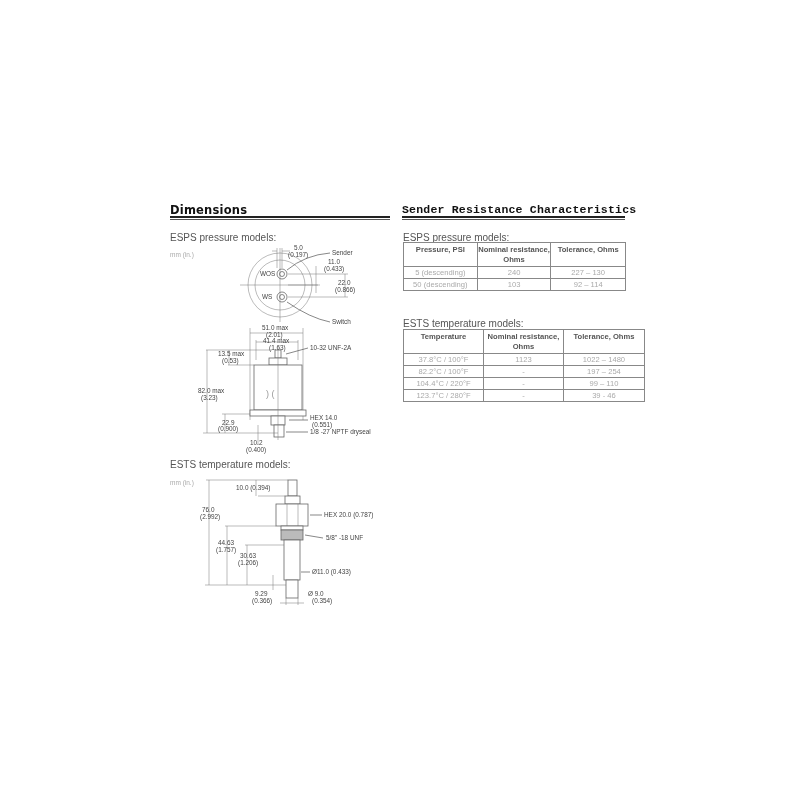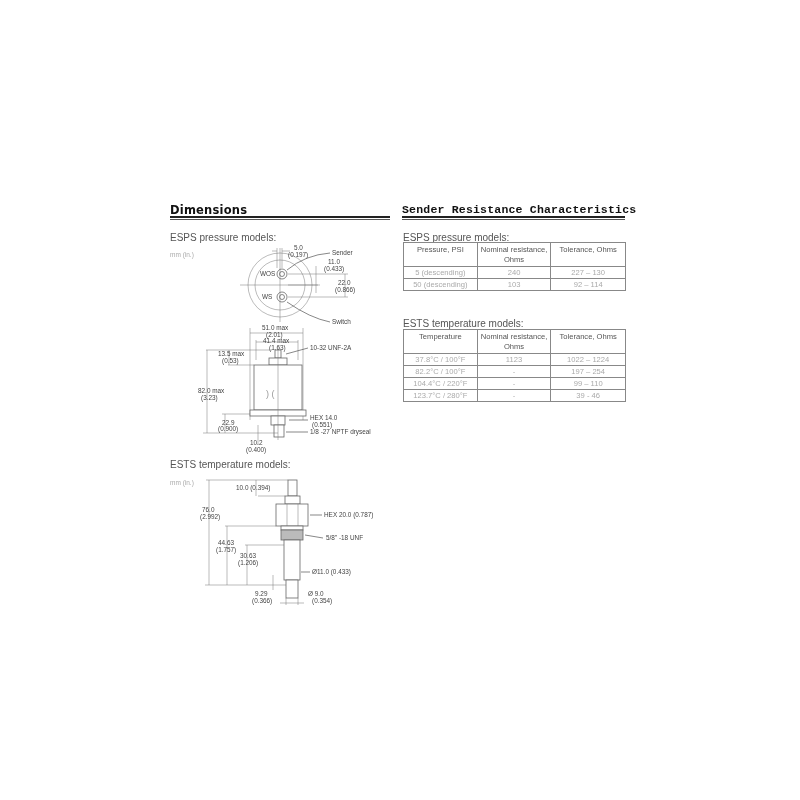--- a/index.html
+++ b/index.html
@@ -10,21 +10,21 @@
                    font-weight: bold; font-size: 11.5px; color: #111; letter-spacing: 0.2px; }
   .rule { position: absolute; top: 216px; height: 4px; }
   .rule::before { content: ""; position: absolute; left: 0; right: 0; top: 0; height: 2px; background: #222; }
   .rule::after  { content: ""; position: absolute; left: 0; right: 0; top: 3px; height: 1px; background: #555; }
 
   .sub { position: absolute; font-size: 10px; color: #555; }
   .unit { position: absolute; font-size: 6.5px; color: #aaa; }
 
   table.res { position: absolute; border-collapse: collapse; font-size: 7.6px; }
   table.res th, table.res td { border: 1px solid #888; text-align: center; padding: 0; }
-  table.res th { font-weight: normal; color: #555; vertical-align: top; padding-top: 2px; line-height: 10px; }
+  table.res th { font-weight: bold; color: #555; vertical-align: top; padding-top: 2px; line-height: 10px; }
   table.res td { color: #aaa; height: 11px; line-height: 10px; }
 
   svg.dwg { position: absolute; left: 0; top: 0; }
   svg.dwg text { font-family: "Liberation Sans", sans-serif; font-size: 6.4px; fill: #444; }
   svg.dwg .ln { stroke: #555; stroke-width: 0.7; fill: none; }
   svg.dwg .thin { stroke: #777; stroke-width: 0.5; fill: none; }
   svg.dwg .body { stroke: #666; stroke-width: 0.8; fill: #fff; }
 </style>
 </head>
 <body>
@@ -183,36 +183,36 @@
   </tr>
   <tr>
     <td>50 (descending)</td>
     <td>103</td>
     <td>92 – 114</td>
   </tr>
 </tbody>
   </table>
 
 <div class="sub" style="left:403px; top:318px;">ESTS temperature models:</div>
-<table class="res" style="left:403px; top:329px; width:223px;">
+<table class="res" style="left:403px; top:329px; width:242px;">
   <colgroup>
       <col style="width:74px">
       <col style="width:74px">
       <col style="width:75px">
     </colgroup>
   <tbody>
       <tr style="height:24px;">
     <th>Temperature</th>
     <th>Nominal resistance, Ohms</th>
     <th>Tolerance, Ohms</th>
   </tr>
   <tr>
     <td>37.8°C / 100°F</td>
     <td>1123</td>
-    <td>1022 – 1224</td>
+    <td>1022 – 1480</td>
   </tr>
   <tr>
     <td>82.2°C / 100°F</td>
     <td>-</td>
     <td>197 – 254</td>
   </tr>
   <tr>
     <td>104.4°C / 220°F</td>
     <td>-</td>
     <td>99 – 110</td>

